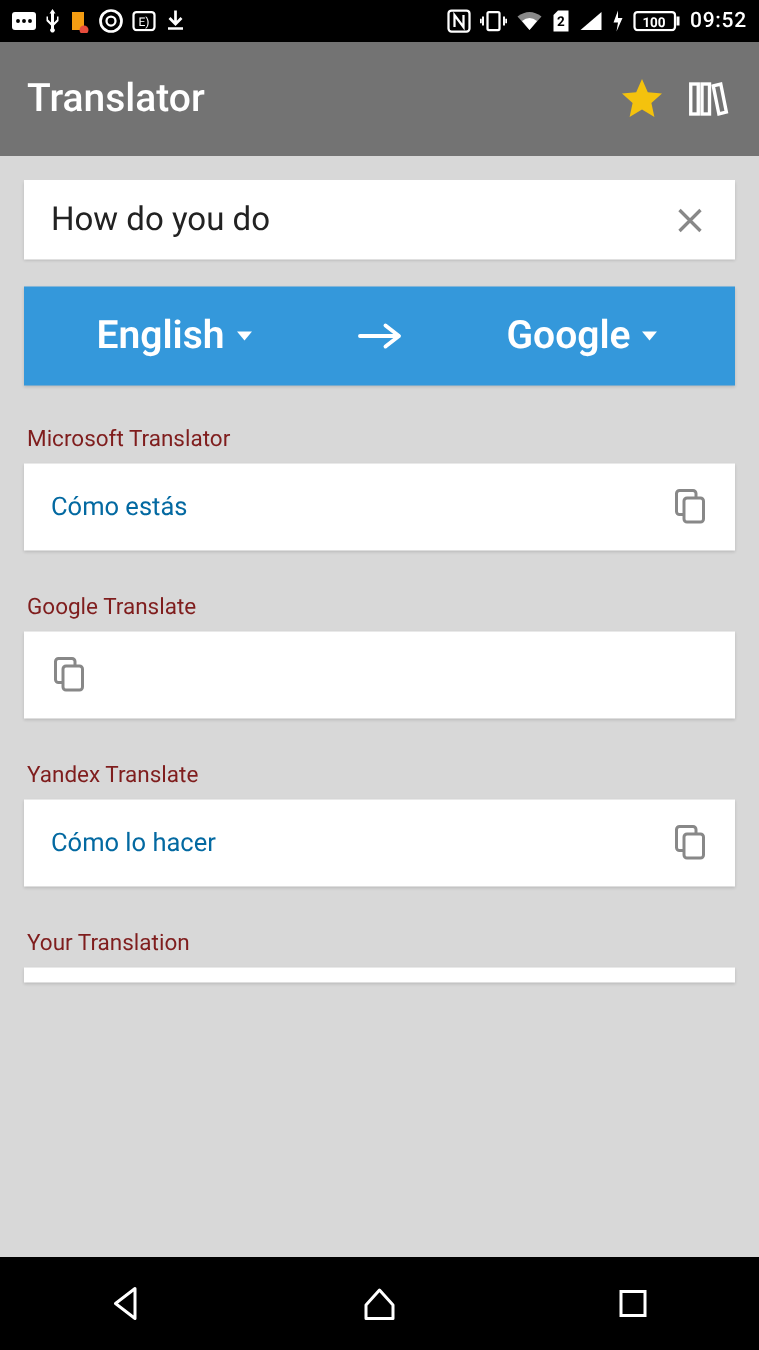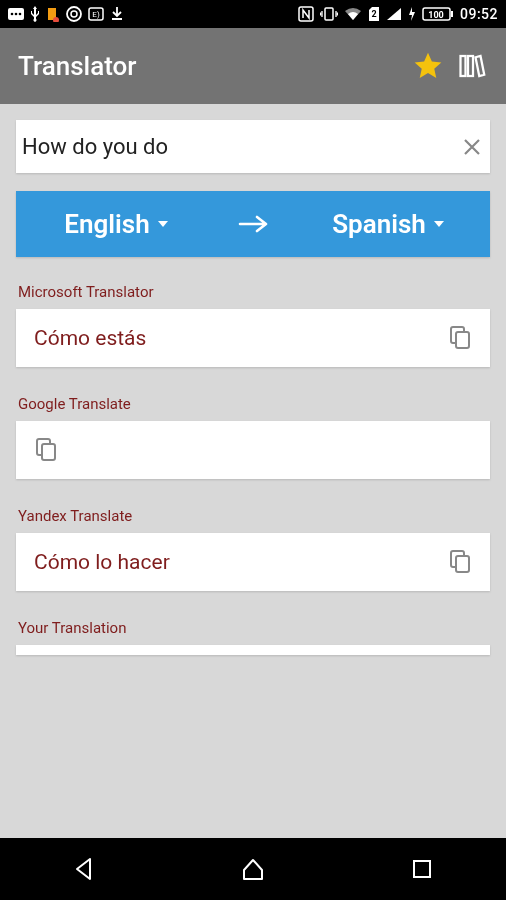--- a/index.html
+++ b/index.html
@@ -30,21 +30,21 @@
     color: #fff;
     font-size: 26px;
     font-weight: 500;
     flex: 1;
   }
   .star-icon { color: #f4c20d; }
   .books-icon { color: #fff; }
   .content { padding: 16px; background: #d8d8d8; }
   .input-card {
     background: #fff;
-    padding: 14px 6px;
+    padding: 14px 18px;
     display: flex;
     align-items: center;
     box-shadow: 0 1px 2px rgba(0,0,0,0.15);
     margin-bottom: 18px;
   }
   .input-text {
     flex: 1;
     font-size: 22px;
     color: #222;
     border: none;
@@ -86,22 +86,22 @@
   .result-card {
     background: #fff;
     padding: 16px 18px;
     display: flex;
     align-items: center;
     box-shadow: 0 1px 2px rgba(0,0,0,0.15);
     margin-bottom: 28px;
   }
   .result-text {
     flex: 1;
-    font-size: 21px;
-    color: #7f1d1d;
+    font-size: 17px;
+    color: #0369a1;
   }
   .copy-icon { color: #888; }
   .partial-card {
     background: #fff;
     height: 10px;
     box-shadow: 0 1px 2px rgba(0,0,0,0.15);
   }
   .nav-bar {
     position: absolute;
     bottom: 0;
@@ -237,21 +237,21 @@
       <svg width="14" height="14" viewBox="0 0 14 14">
           <path d="M2 4 L7 10 L12 4 Z" fill="#fff"></path>
         </svg>
     </div>
     <div class="swap-btn">
       <svg width="34" height="24" viewBox="0 0 34 24">
           <path d="M4 12 H28 M21 5 L30 12 L21 19" fill="none" stroke="#fff" stroke-width="2.6" stroke-linecap="round" stroke-linejoin="round"></path>
         </svg>
     </div>
     <div class="lang-btn">
-      <span>Spanish</span>
+      <span>Google</span>
       <svg width="14" height="14" viewBox="0 0 14 14">
           <path d="M2 4 L7 10 L12 4 Z" fill="#fff"></path>
         </svg>
     </div>
   </div>
 
   <div class="section-label">Microsoft Translator</div>
   <div class="result-card">
     <div class="result-text">Cómo estás</div>
     <span class="copy-icon">

